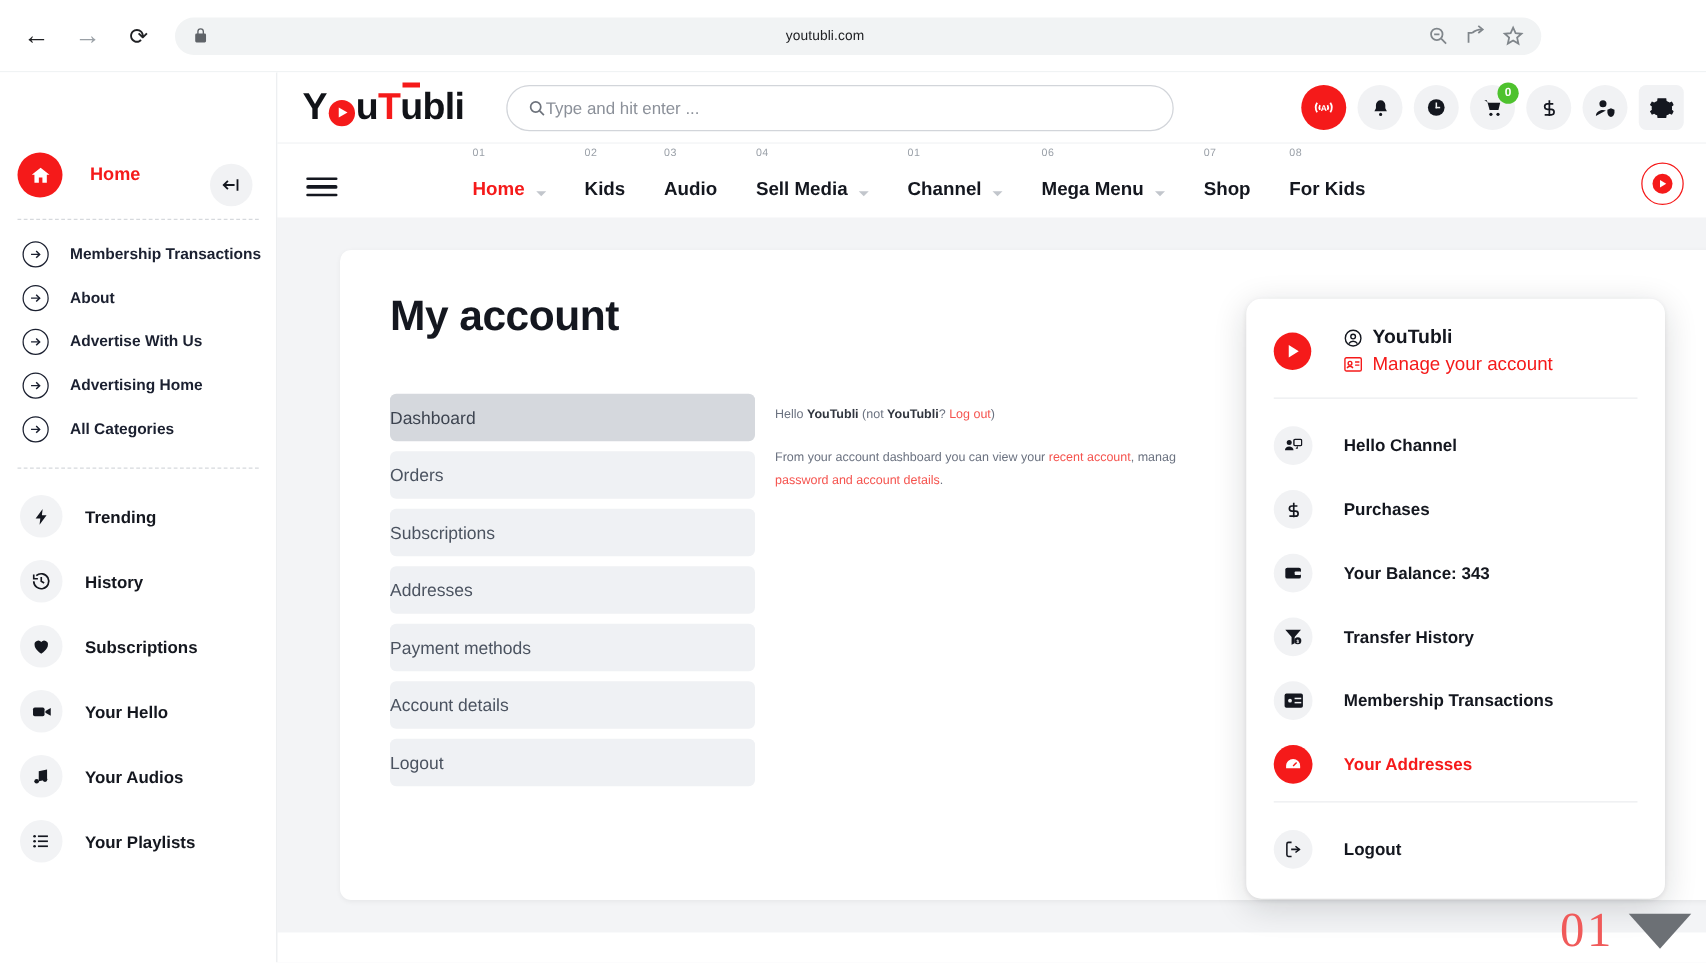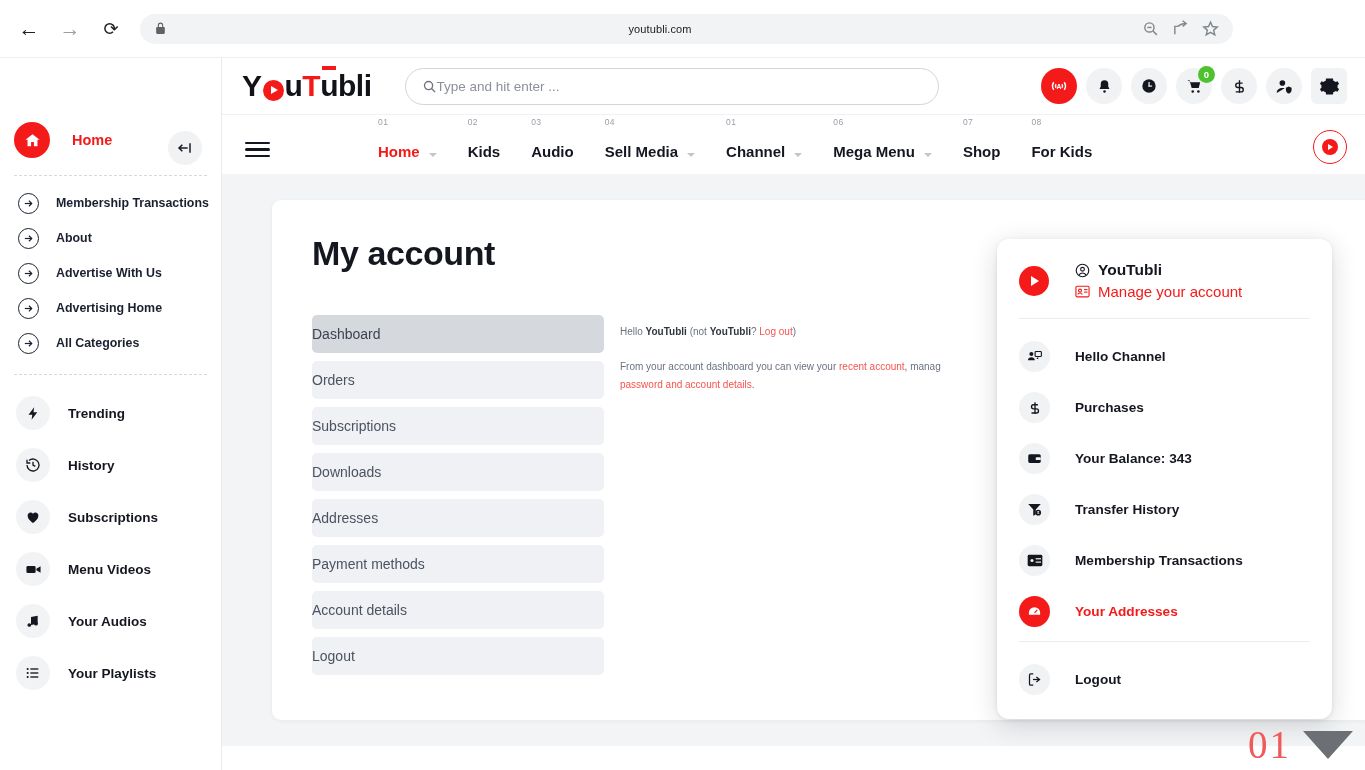--- a/index.html
+++ b/index.html
@@ -440,21 +440,21 @@
       </span>
       <span class="lbl2">Subscriptions</span>
     </div>
     <div class="side-main">
       <span class="ico2">
         <svg width="17" height="17" viewBox="0 0 24 24" fill="currentColor">
             <rect x="2" y="7" width="13" height="10" rx="2"></rect>
             <path d="M16 11l6-3.5v9L16 13z"></path>
           </svg>
       </span>
-      <span class="lbl2">Menu Videos</span>
+      <span class="lbl2">Your Hello</span>
     </div>
     <div class="side-main">
       <span class="ico2">
         <svg width="16" height="16" viewBox="0 0 24 24" fill="currentColor">
             <path d="M9 18V6l10-2v12"></path>
             <circle cx="6.5" cy="18" r="2.8"></circle>
             <circle cx="16.5" cy="16" r="2.8"></circle>
           </svg>
       </span>
       <span class="lbl2">Your Audios</span>
@@ -593,21 +593,20 @@
     </div>
 
     <div class="page">
       <div class="card">
         <div class="page-title">My account</div>
         <div class="acct-layout">
           <div class="acct-menu">
             <div class="acct-item active">Dashboard</div>
             <div class="acct-item">Orders</div>
             <div class="acct-item">Subscriptions</div>
-            <div class="acct-item">Downloads</div>
             <div class="acct-item">Addresses</div>
             <div class="acct-item">Payment methods</div>
             <div class="acct-item">Account details</div>
             <div class="acct-item">Logout</div>
           </div>
           <div class="acct-body">
             <p>
               <span>Hello </span><b>YouTubli</b><span> (not </span><b>YouTubli</b><span>? </span><a href="#">Log out</a><span>)</span>
             </p>
             <p>

